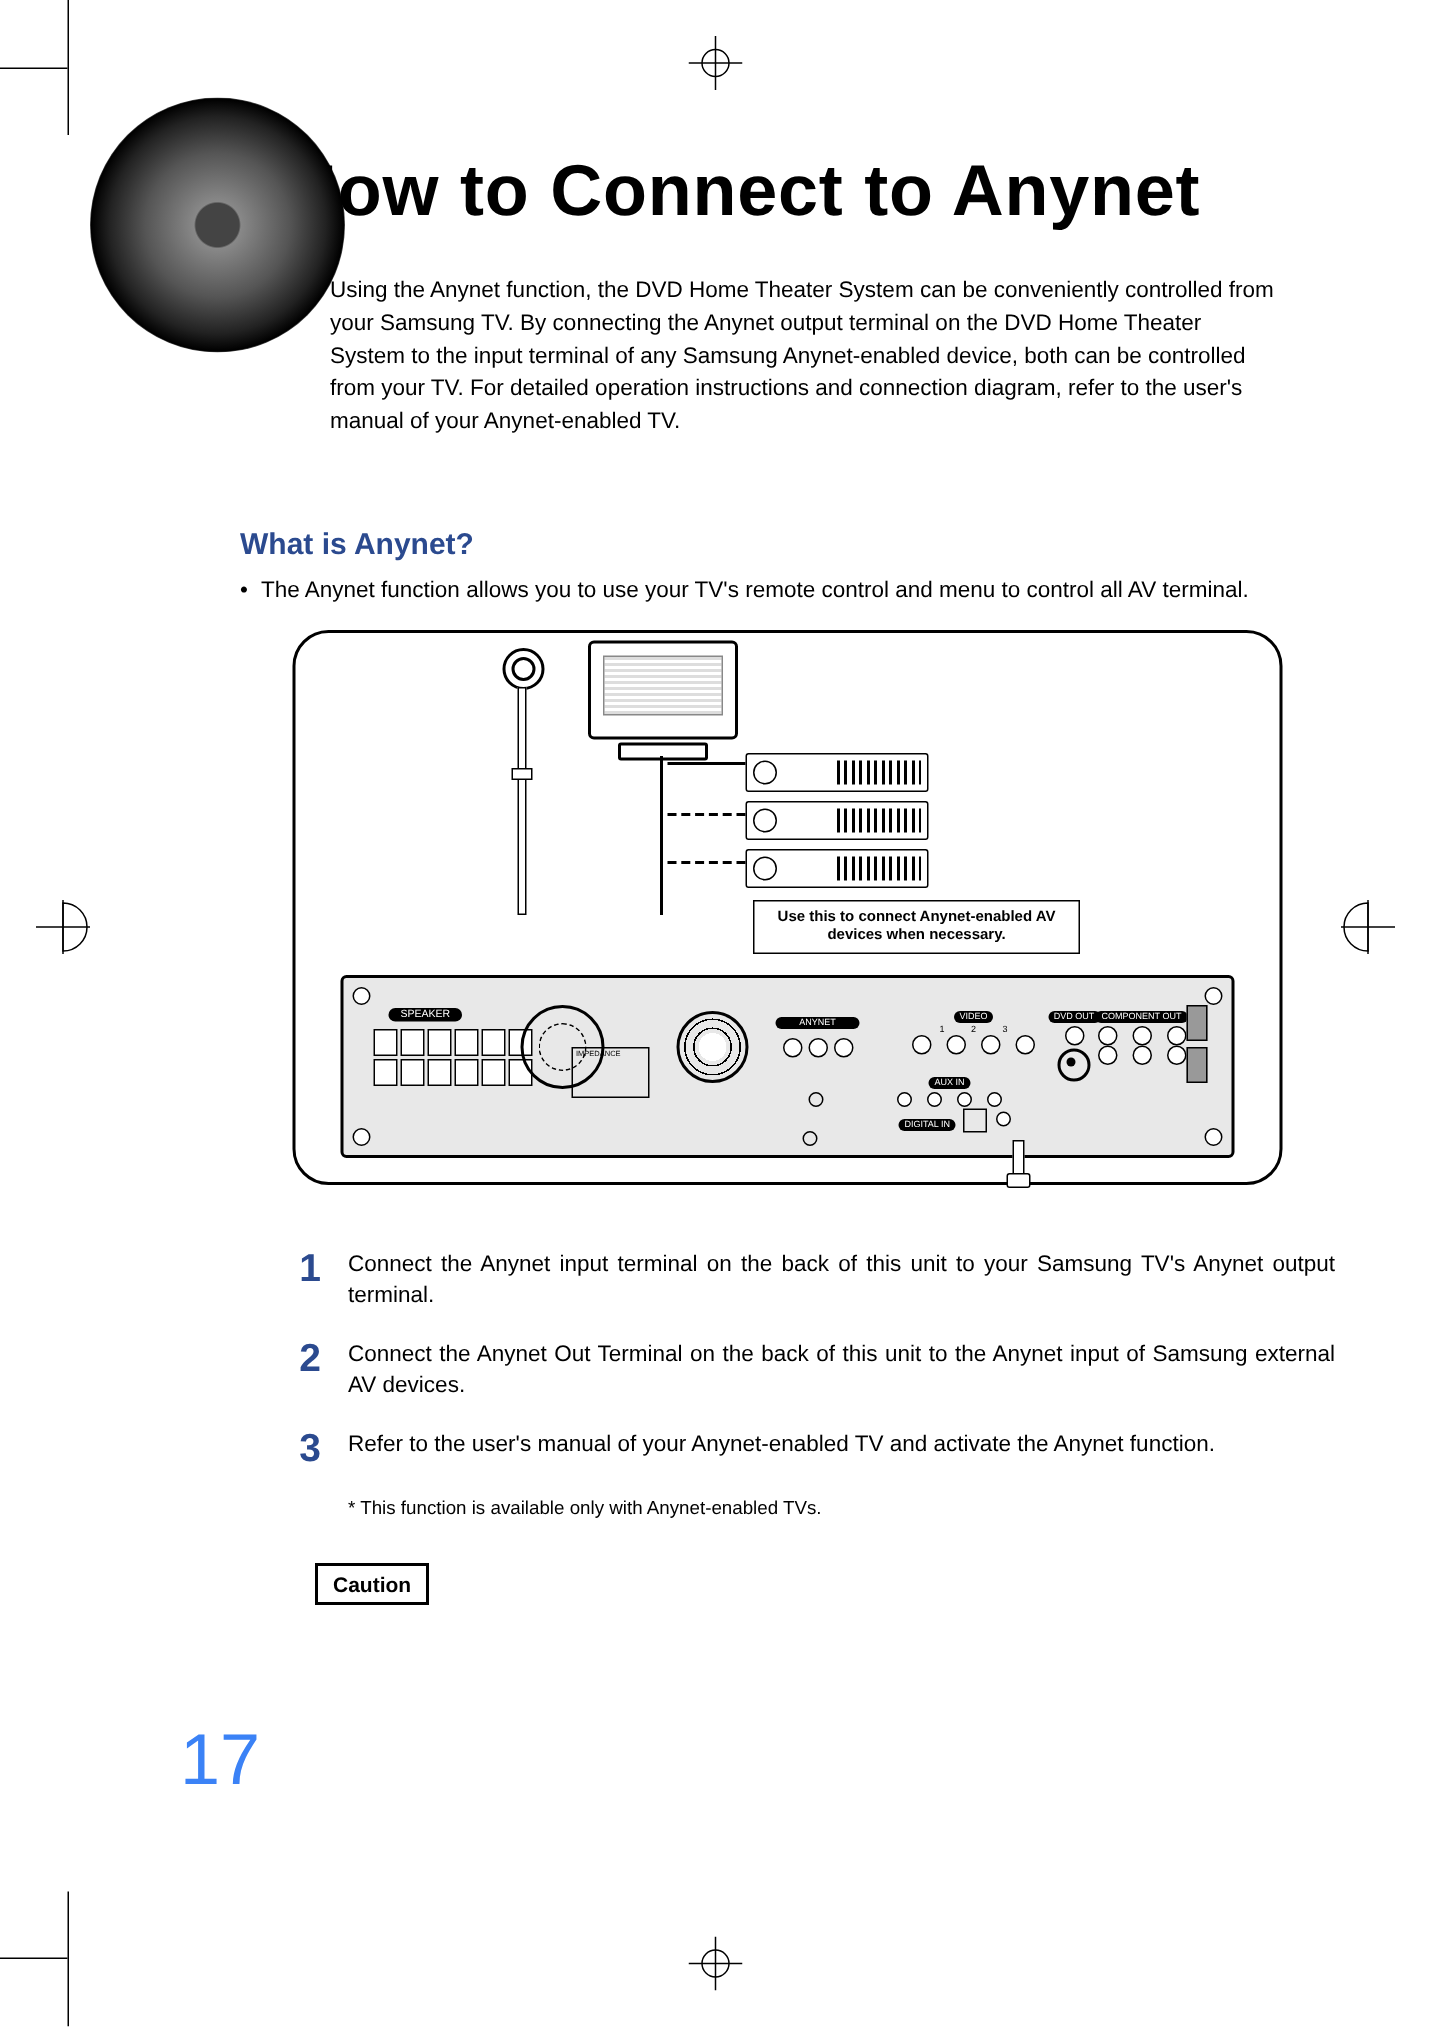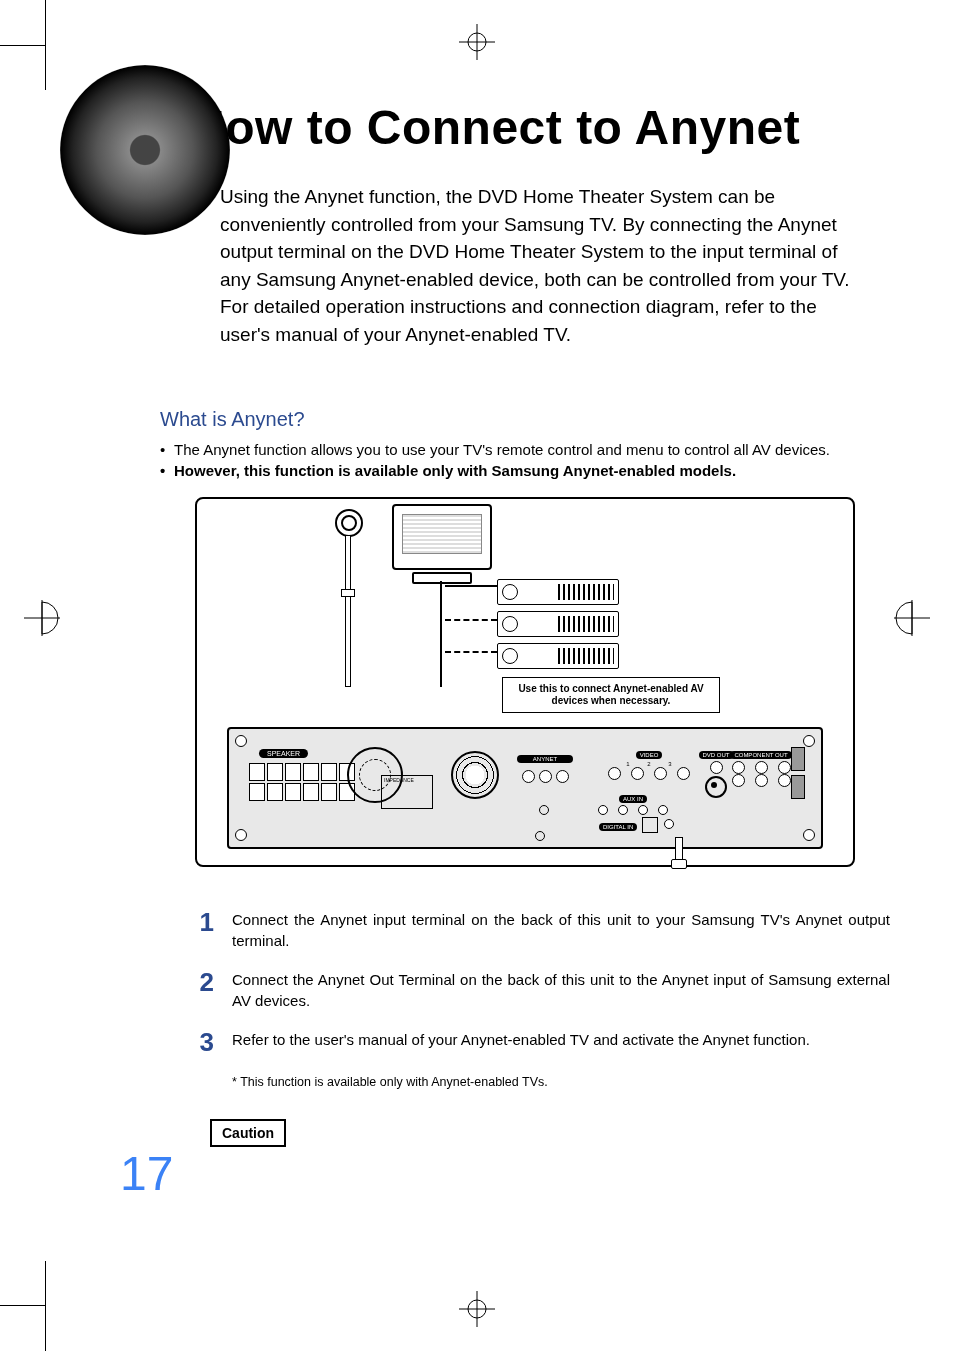--- a/index.html
+++ b/index.html
@@ -22,29 +22,29 @@
     position:absolute;left:-70px;top:-35px;width:170px;height:170px;
     border-radius:50%;
     background:
       radial-gradient(circle at 50% 50%, #444 0, #444 12%, #888 13%, #555 40%, #222 60%, #000 70%, transparent 72%),
       radial-gradient(circle at 50% 50%, rgba(0,0,0,.08) 70%, transparent 88%);
     overflow:visible;
   }
   .speaker-ring{position:absolute;inset:-4px;border-radius:50%;pointer-events:none}
   .speaker-ring::before,.speaker-ring::after{content:"";position:absolute;inset:0;border-radius:50%}
   h1.title{margin:0 0 28px 60px;font-size:48px;font-weight:bold;letter-spacing:.5px}
-  .intro{margin-left:90px;width:630px;font-size:19px;line-height:1.45}
+  .intro{margin-left:90px;width:630px;font-size:15px;line-height:1.45}
   .section{margin:60px 0 0 30px}
-  .section-title{font-size:20px;font-weight:normal;color:#2b4a8f;margin:0 0 10px 0;position:relative}
+  .section-title{font-size:20px;font-weight:bold;color:#2b4a8f;margin:0 0 10px 0;position:relative}
   .section-title::before{content:"";position:absolute;left:-24px;top:-4px;width:30px;height:30px;border-radius:50%;background:#c9d5ef;z-index:-1}
   .bullets{margin:6px 0 0 0;padding:0;list-style:none}
   .bullets li{font-size:15px;margin:4px 0;padding-left:14px;position:relative}
   .bullets li::before{content:"•";position:absolute;left:0;top:0}
   .strong{font-weight:bold}
-  .diagram{margin:18px auto 0 auto;width:660px;height:370px;border:2px solid #000;border-radius:8px;position:relative;box-sizing:border-box}
+  .diagram{margin:18px auto 0 auto;width:660px;height:370px;border:2px solid #000;border-radius:24px;position:relative;box-sizing:border-box}
   .ant{position:absolute;left:130px;top:10px;width:40px;height:170px}
   .ant .base{position:absolute;left:8px;top:0;width:24px;height:24px;border:2px solid #000;border-radius:50%}
   .ant .inner{position:absolute;left:14px;top:6px;width:12px;height:12px;border:2px solid #000;border-radius:50%}
   .ant .stem{position:absolute;left:18px;top:26px;width:4px;height:150px;background:#fff;border:1px solid #000}
   .ant .stop{position:absolute;left:14px;top:80px;width:12px;height:6px;border:1px solid #000;background:#fff}
   .tv{position:absolute;left:195px;top:5px;width:100px;height:80px}
   .tv .screen{width:100px;height:66px;border:2px solid #000;border-radius:4px;box-sizing:border-box;position:relative}
   .tv .screen::after{content:"";position:absolute;left:8px;top:8px;right:8px;bottom:14px;border:1px solid #888;background:repeating-linear-gradient(#ddd,#ddd 2px,#fff 2px,#fff 4px)}
   .tv .stand{width:56px;height:8px;margin:2px auto 0 auto;border:2px solid #000;border-radius:2px}
   .cable{position:absolute;border-left:2px solid #000}
@@ -154,22 +154,21 @@
       <div class="speaker-ring"></div>
     </div>
 
     <h1 class="title">How to Connect to Anynet</h1>
 
     <p class="intro">Using the Anynet function, the DVD Home Theater System can be conveniently controlled from your Samsung TV. By connecting the Anynet output terminal on the DVD Home Theater System to the input terminal of any Samsung Anynet-enabled device, both can be controlled from your TV. For detailed operation instructions and connection diagram, refer to the user's manual of your Anynet-enabled TV.</p>
 
     <div class="section">
       <h2 class="section-title">What is Anynet?</h2>
       <ul class="bullets">
-        <li>The Anynet function allows you to use your TV's remote control and menu to control all AV devices.</li>
-        <li class="strong">However, this function is available only with Samsung Anynet-enabled models.</li>
+        <li>The Anynet function allows you to use your TV's remote control and menu to control all AV terminal.</li>
       </ul>
 
       <div class="diagram">
         <div class="ant">
           <div class="base"></div>
             <div class="inner"></div>
             <div class="stem"></div>
             <div class="stop"></div>
         </div>
         <div class="tv">

